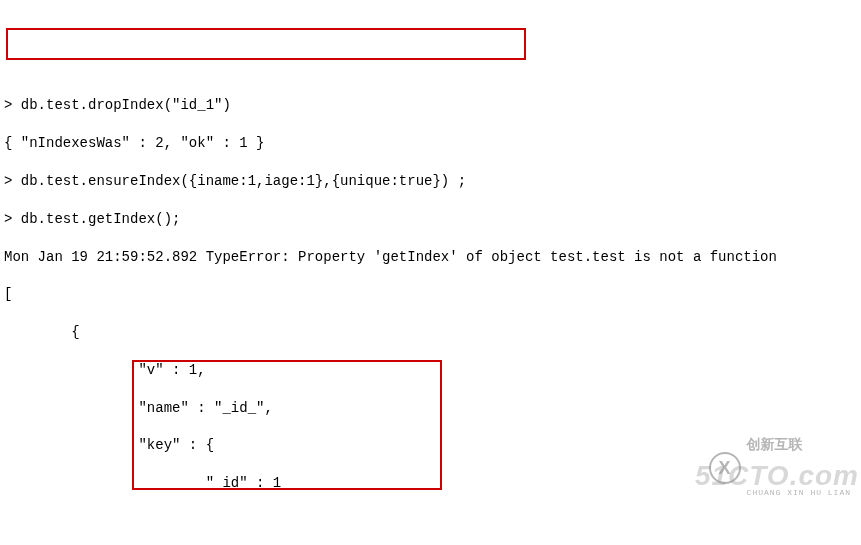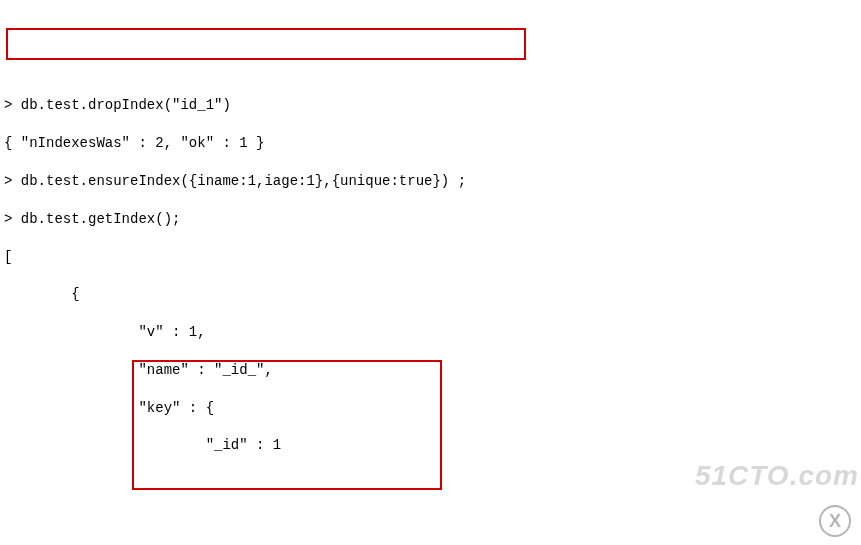--- a/index.html
+++ b/index.html
@@ -91,20 +91,21 @@
 </head>
 <body>
 
 
 
 <div class="terminal">
 <span class="line">&gt; db.test.dropIndex("id_1")</span>
 <span class="line">{ "nIndexesWas" : 2, "ok" : 1 }</span>
 <span class="line">&gt; db.test.ensureIndex({iname:1,iage:1},{unique:true}) ;</span>
 <span class="line">&gt; db.test.getIndex();</span>
+<span class="line">Mon Jan 19 21:59:52.892 TypeError: Property 'getIndex' of object test.test is not a function</span>
 <span class="line">[</span>
 <span class="line">        {</span>
 <span class="line">                "v" : 1,</span>
 <span class="line">                "name" : "_id_",</span>
 <span class="line">                "key" : {</span>
 <span class="line">                        "_id" : 1</span>
 
 
 
 
@@ -128,16 +129,20 @@
 
 
 </div>
 
 <div class="highlight-box-1"></div>
 <div class="highlight-box-2"></div>
 
 <div class="watermark-text">51CTO.com</div>
 <div class="watermark-logo">
   <div class="logo-circle">X</div>
+  <div>
+    <div class="logo-text">创新互联</div>
+    <div class="logo-sub">CHUANG XIN HU LIAN</div>
+  </div>
 </div>
 
 
 
 
 </body></html>

